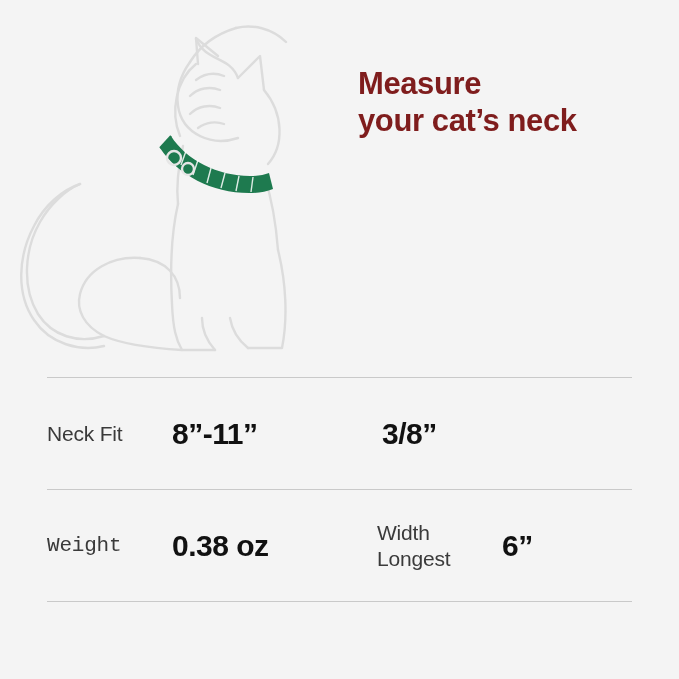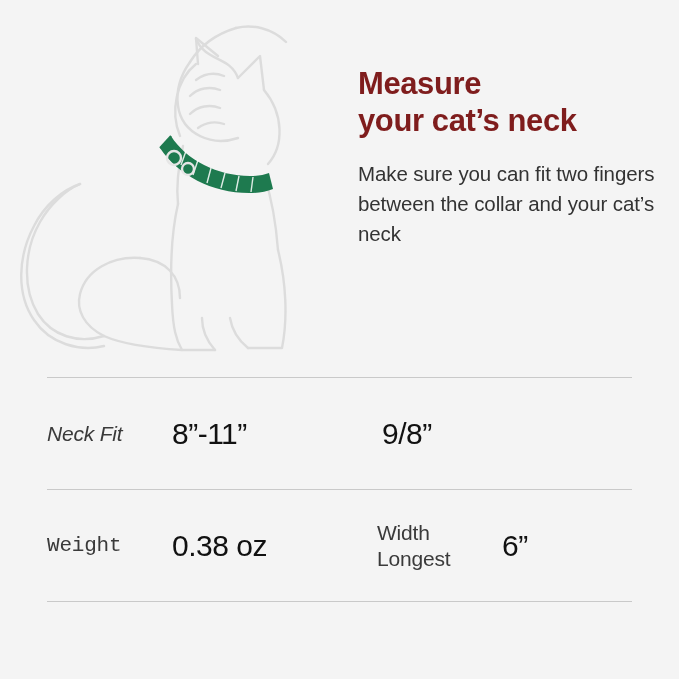--- a/index.html
+++ b/index.html
@@ -84,26 +84,26 @@
     flex: 1;
   }
   .spec-label {
     font-size: 21px;
     color: #3a3a3a;
     letter-spacing: -0.2px;
     line-height: 1.22;
   }
   .spec-value {
     font-size: 30px;
-    font-weight: normal;
+    font-weight: bold;
     color: #111111;
     letter-spacing: -0.5px;
   }
   
-  .r1 .left .spec-label { width: 120px; font-style: italic; }
+  .r1 .left .spec-label { width: 120px; }
   .r1 .left .spec-value { margin-left: 5px; }
   .r1 .right .spec-label { width: 120px; }
   .r1 .right .spec-value { margin-left: 5px; }
 
   .r2 .left .spec-label { width: 120px; font-family: Liberation Mono, monospace; }
   .r2 .left .spec-value { margin-left: 5px; text-align: center; }
   .r2 .right .spec-label { width: 120px; }
   .r2 .right .spec-value { margin-left: 5px; }
 </style>
 </head>
@@ -164,33 +164,32 @@
         <circle cx="188" cy="151" r="6" fill="none" stroke="#e6e6e6" stroke-width="2.4"></circle>
       </g>
     </svg>
   </div>
 
   <div class="text-block">
     <h1 class="headline">
       <span>Measure</span><br>
       <span>your cat’s neck</span>
     </h1>
-    <p class="subcopy">Make sure you can fit two fingers between the collar and your cat’s neck</p>
   </div>
 
   <div class="spec-table">
     <div class="rule"></div>
 
     <div class="spec-row r1">
       <div class="spec-cell left">
         <span class="spec-label">Neck Fit</span>
         <span class="spec-value">8”-11”</span>
       </div>
       <div class="spec-cell right">
-        <span class="spec-value">9/8”</span>
+        <span class="spec-value">3/8”</span>
       </div>
     </div>
 
     <div class="rule"></div>
 
     <div class="spec-row r2">
       <div class="spec-cell left">
         <span class="spec-label">Weight</span>
         <span class="spec-value">0.38 oz</span>
       </div>

